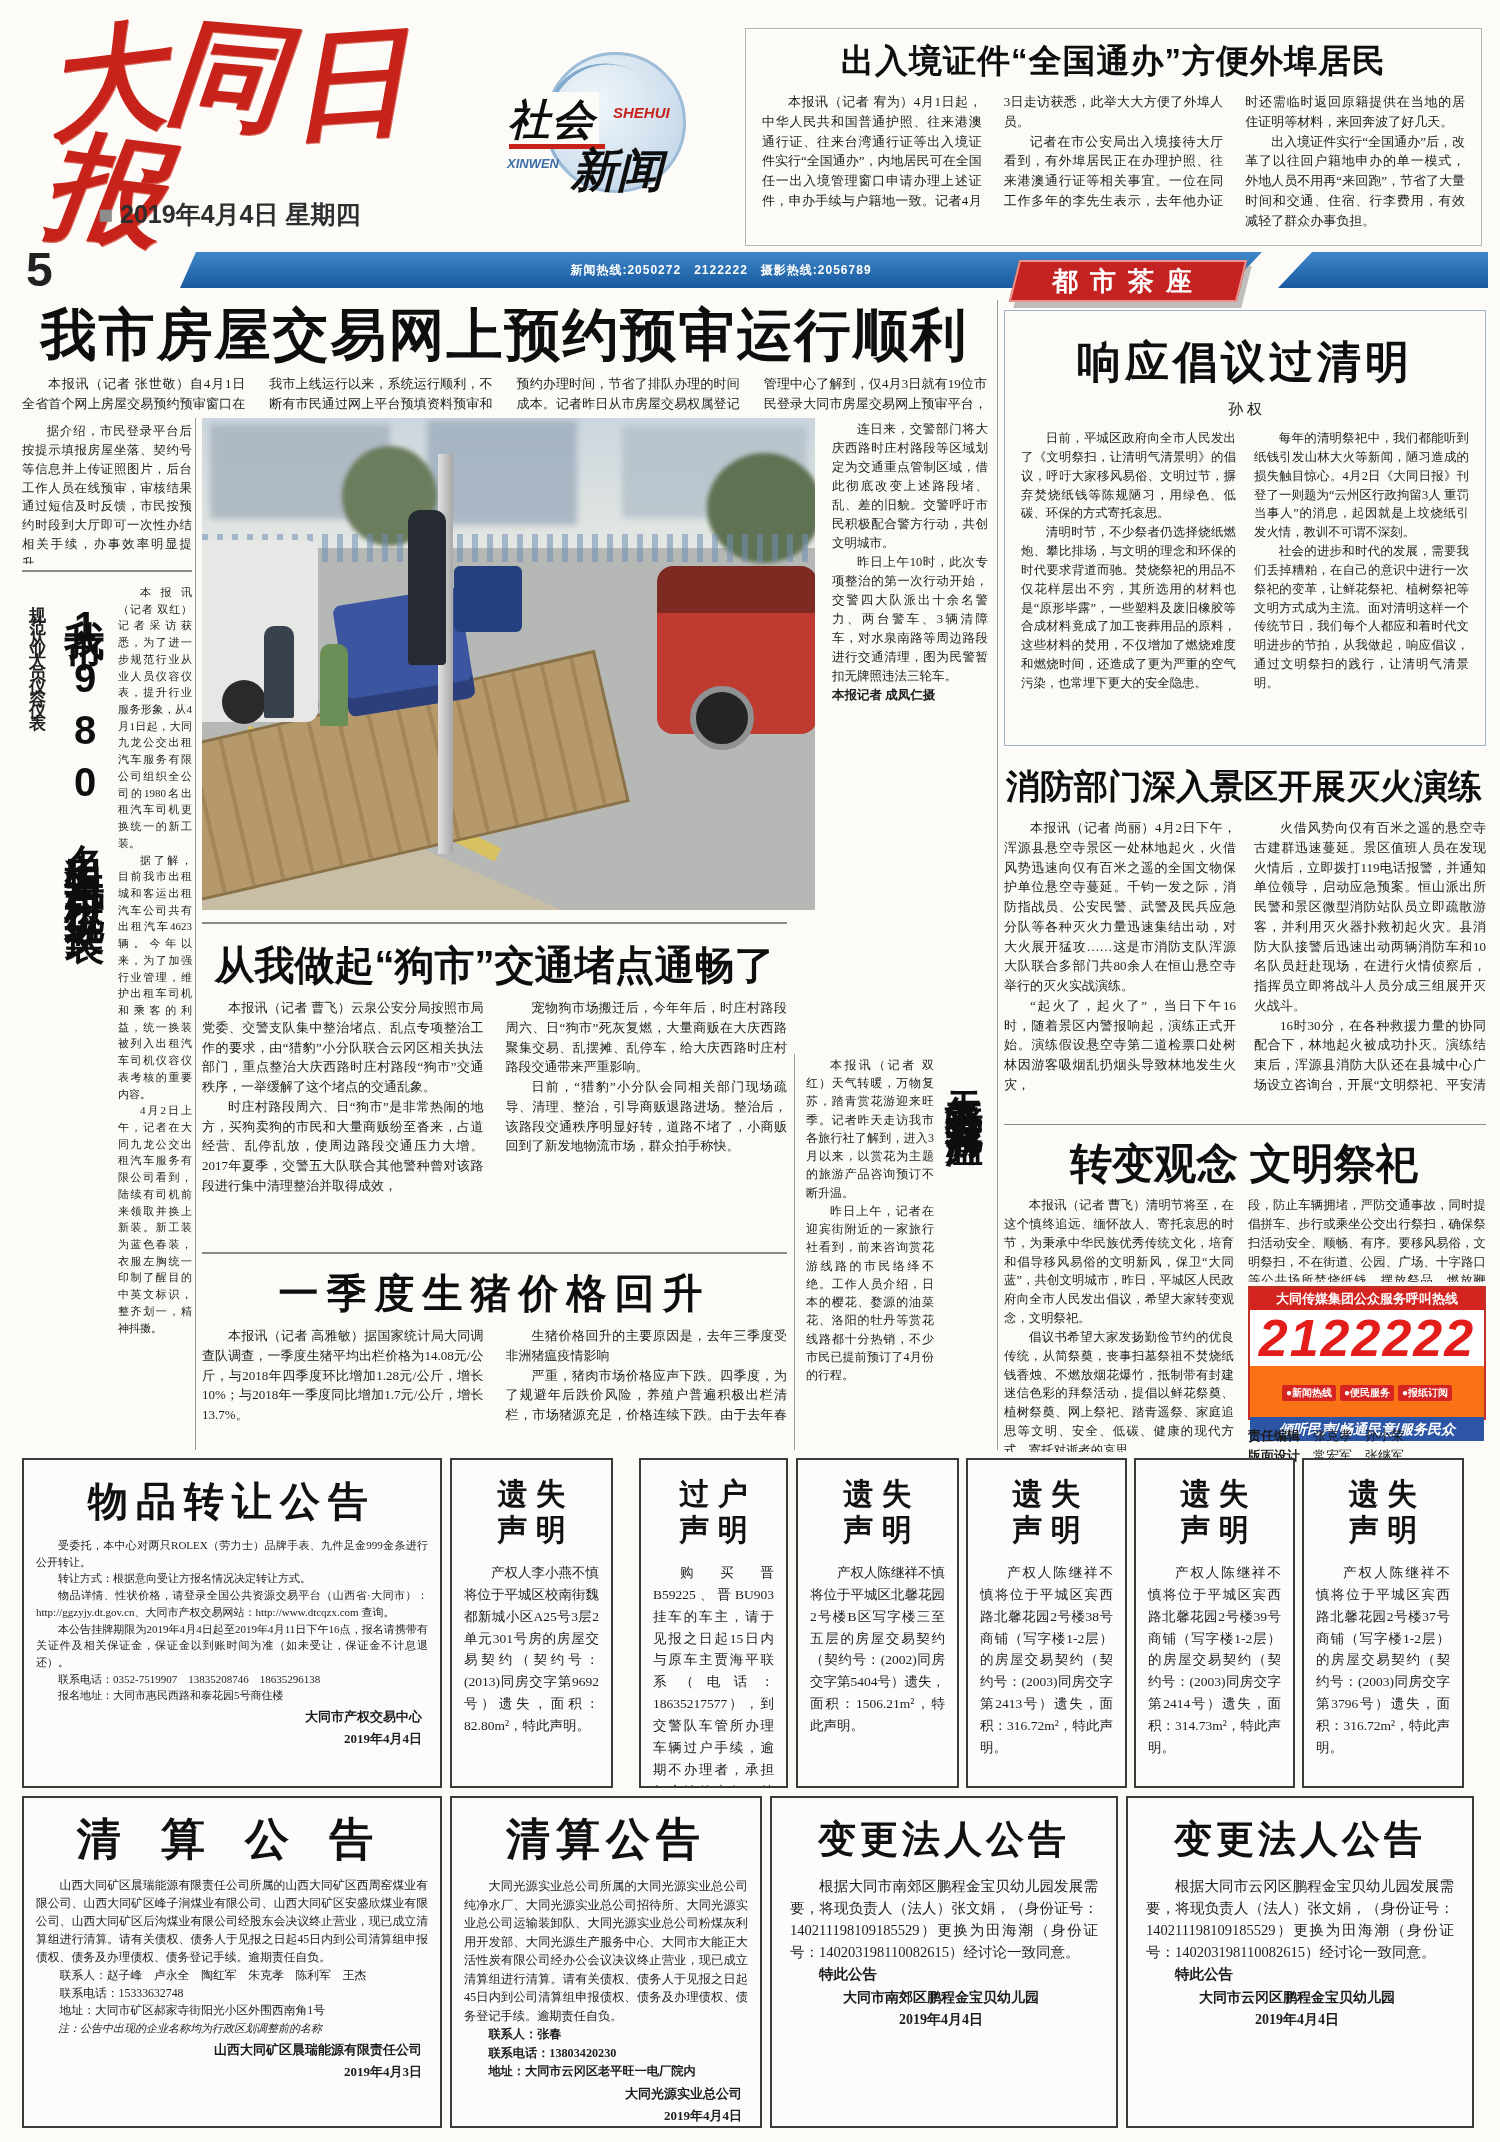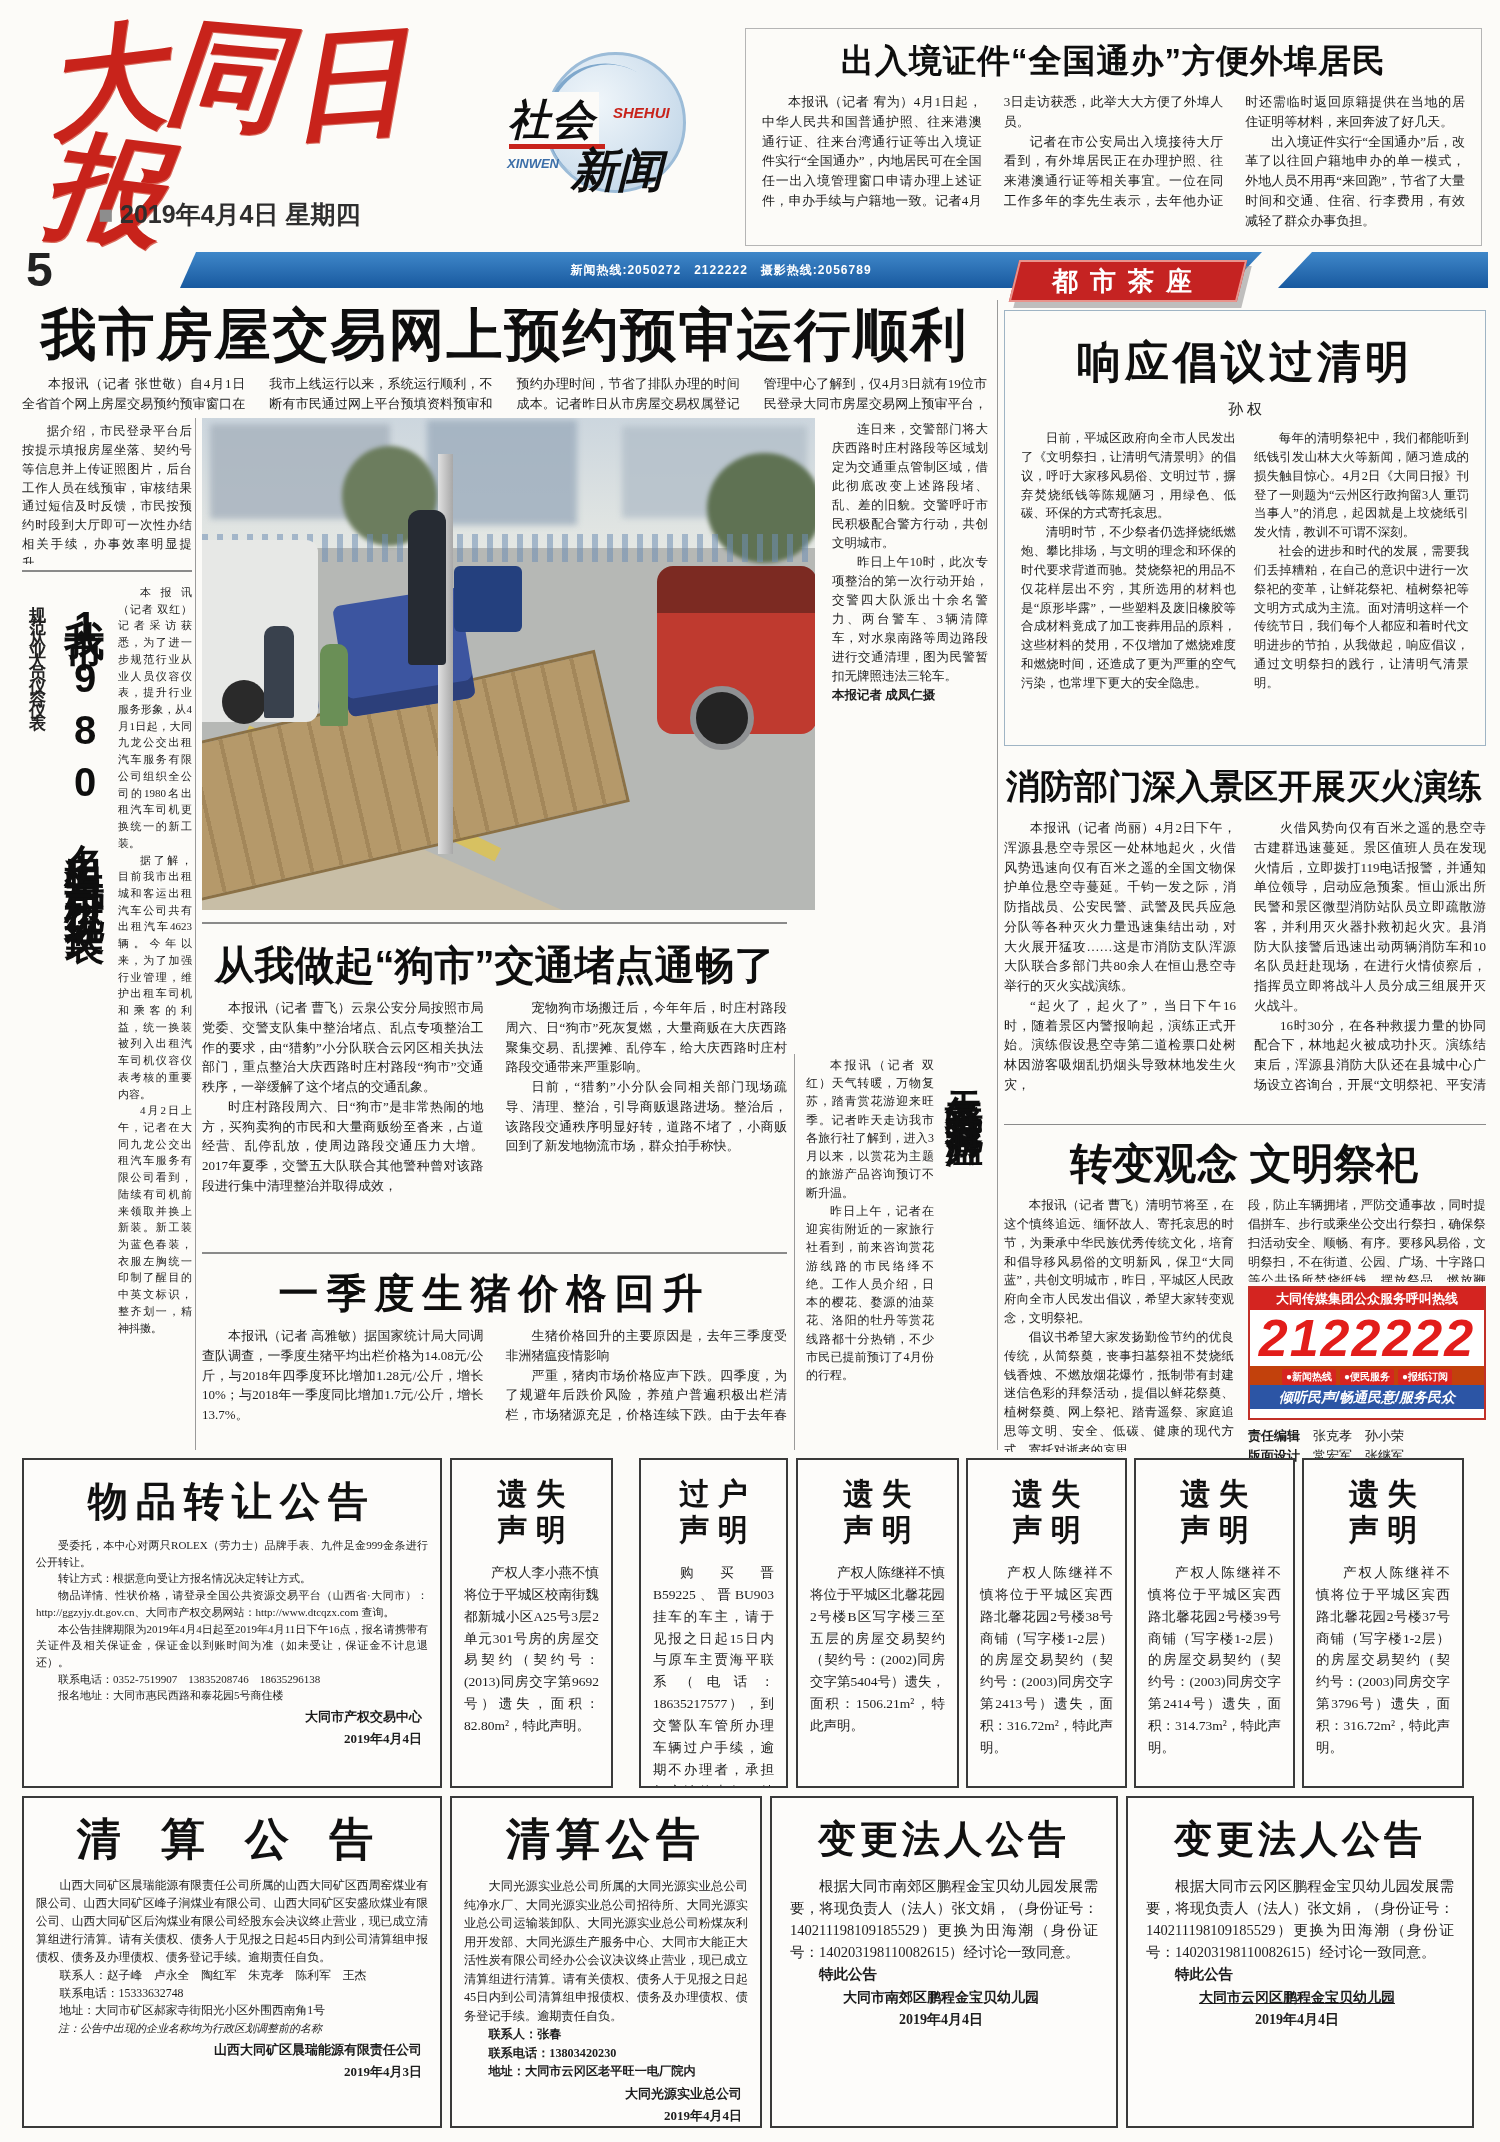--- a/index.html
+++ b/index.html
@@ -170,21 +170,21 @@
     <p class="bp">倡议书希望大家发扬勤俭节约的优良传统，从简祭奠，丧事扫墓祭祖不焚烧纸钱香烛、不燃放烟花爆竹，抵制带有封建迷信色彩的拜祭活动，提倡以鲜花祭奠、植树祭奠、网上祭祀、踏青遥祭、家庭追思等文明、安全、低碳、健康的现代方式，寄托对逝者的哀思。</p>
 
   </div>
   <div class="abs body12" style="left:1248px;top:1196px;width:238px;height:86px;overflow:hidden;">
     <p class="bp" style="text-indent:0;">段，防止车辆拥堵，严防交通事故，同时提倡拼车、步行或乘坐公交出行祭扫，确保祭扫活动安全、顺畅、有序。要移风易俗，文明祭扫，不在街道、公园、广场、十字路口等公共场所焚烧纸钱、摆放祭品、燃放鞭炮，不影响他人正常生产生活，不破坏社会公共秩序，争做告别陋习的先行者和优秀文化的引领者。</p>
   </div>
 
   <div class="abs" style="left:1248px;top:1286px;width:238px;height:134px;border:2px solid #c23028;box-sizing:border-box;background:#fff;">
     <div style="background:#d42420;color:#fff;font-size:13px;font-weight:bold;text-align:center;line-height:22px;font-family:'Liberation Sans',sans-serif;">大同传媒集团公众服务呼叫热线</div>
     <div class="hl" style="font-size:52px;font-style:italic;color:#e21d1a;text-align:center;line-height:56px;letter-spacing:2px;">2122222</div>
-    <div style="background:#c2410c;text-align:center;padding:0 0;white-space:nowrap;">
+    <div style="background:#f97316;text-align:center;padding:16px 0;white-space:nowrap;">
       <span class="chip">●新闻热线</span>
       <span class="chip">●便民服务</span>
       <span class="chip">●报纸订阅</span>
     </div>
     <div class="hl" style="background:#2c55a5;color:#fff;font-size:14px;font-style:italic;text-align:center;line-height:24px;">倾听民声/畅通民意/服务民众</div>
   </div>
 
   <div class="abs" style="left:1248px;top:1426px;width:238px;font-size:13px;line-height:1.5;">
     <div><b>责任编辑</b>　<span>张克孝　孙小荣</span></div>
     <div><b>版面设计</b>　<span>常宏军　张继军</span></div>
@@ -286,17 +286,17 @@
     <div class="sign" style="text-align:center;font-size:14px;">大同市南郊区鹏程金宝贝幼儿园</div>
     <div class="sign" style="text-align:center;font-size:14px;">2019年4月4日</div>
   </div>
 
   <div class="adbox" style="left:1126px;top:1796px;width:348px;height:332px;padding:14px 18px;">
     <div class="adtitle" style="font-size:38px;letter-spacing:4px;margin:2px 0 10px;">变更法人公告</div>
     <div style="font-size:14.5px;line-height:1.95;">
       <p class="bp">根据大同市云冈区鹏程金宝贝幼儿园发展需要，将现负责人（法人）张文娟，（身份证号：140211198109185529）更换为田海潮（身份证号：140203198110082615）经讨论一致同意。</p>
       <p class="bp" style="font-weight:bold;">特此公告</p>
     </div>
-    <div class="sign" style="text-align:center;font-size:14px;text-decoration:underline;">大同市云冈区鹏程金宝贝幼儿园</div>
+    <div class="sign" style="text-align:center;font-size:14px;">大同市云冈区鹏程金宝贝幼儿园</div>
     <div class="sign" style="text-align:center;font-size:14px;">2019年4月4日</div>
   </div>
 
 </div>
 
 </body></html>

